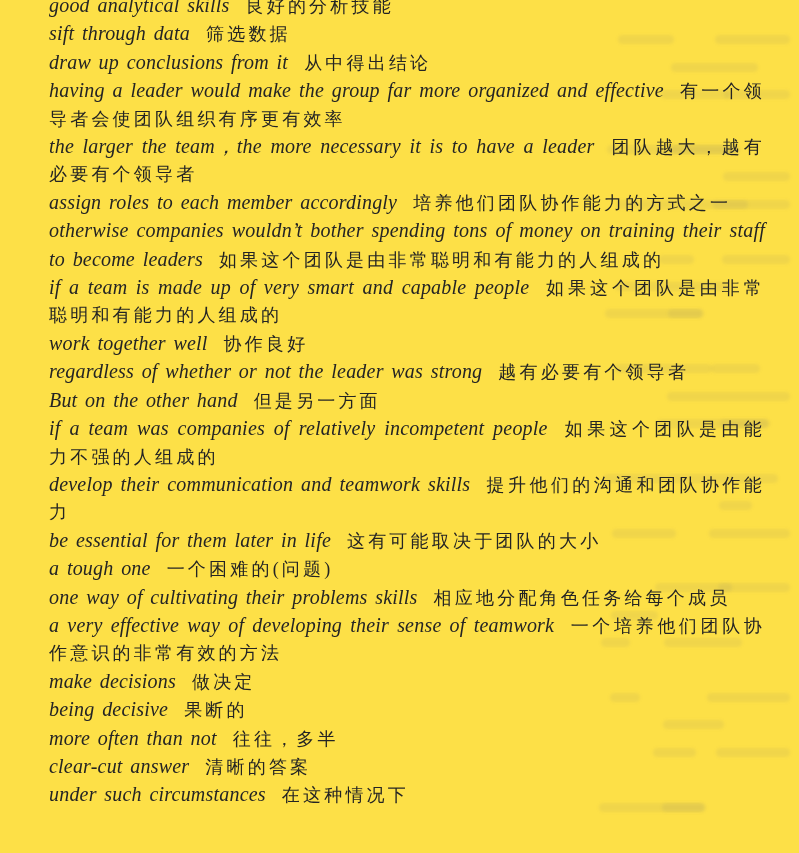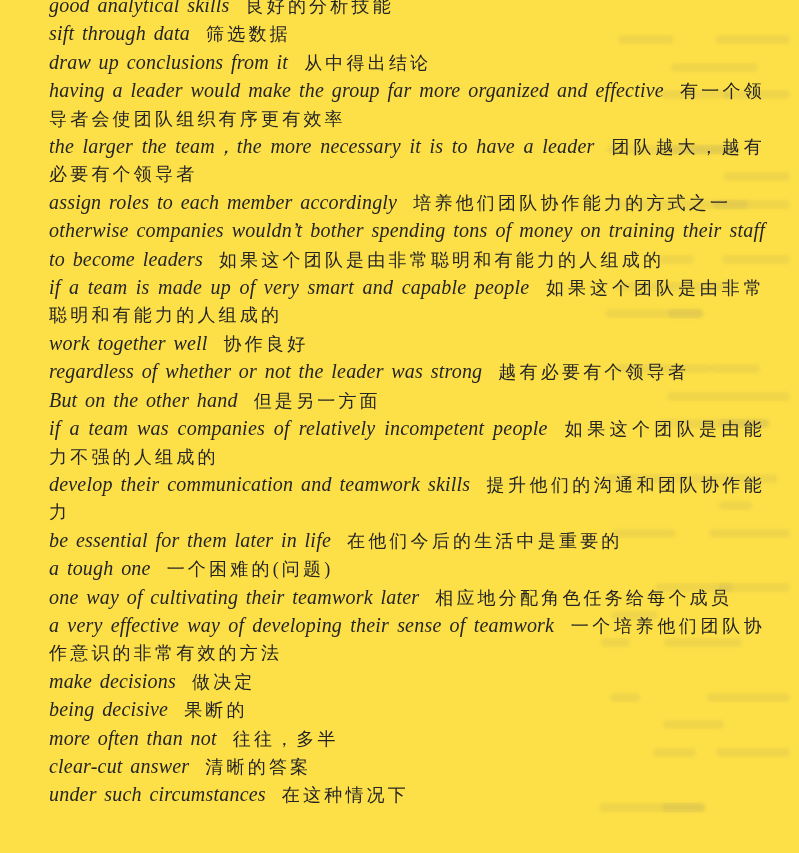--- a/index.html
+++ b/index.html
@@ -108,23 +108,23 @@
       <p class="entry"><span class="en">having a leader would make the group far more organized and effective</span><span class="zh">有一个领导者会使团队组织有序更有效率</span></p>
       <p class="entry"><span class="en">the larger the team，the more necessary it is to have a leader</span><span class="zh">团队越大，越有必要有个领导者</span></p>
       <p class="entry"><span class="en">assign roles to each member accordingly</span><span class="zh">培养他们团队协作能力的方式之一</span></p>
       <p class="entry"><span class="en">otherwise companies wouldn’t bother spending tons of money on training their staff to become leaders</span><span class="zh">如果这个团队是由非常聪明和有能力的人组成的</span></p>
       <p class="entry"><span class="en">if a team is made up of very smart and capable people</span><span class="zh">如果这个团队是由非常聪明和有能力的人组成的</span></p>
       <p class="entry"><span class="en">work together well</span><span class="zh">协作良好</span></p>
       <p class="entry"><span class="en">regardless of whether or not the leader was strong</span><span class="zh">越有必要有个领导者</span></p>
       <p class="entry"><span class="en">But on the other hand</span><span class="zh">但是另一方面</span></p>
       <p class="entry"><span class="en">if a team was companies of relatively incompetent people</span><span class="zh">如果这个团队是由能力不强的人组成的</span></p>
       <p class="entry"><span class="en">develop their communication and teamwork skills</span><span class="zh">提升他们的沟通和团队协作能力</span></p>
-      <p class="entry"><span class="en">be essential for them later in life</span><span class="zh">在他们今后的生活中是重要的</span></p>
+      <p class="entry"><span class="en">be essential for them later in life</span><span class="zh">这有可能取决于团队的大小</span></p>
       <p class="entry"><span class="en">a tough one</span><span class="zh">一个困难的(问题)</span></p>
-      <p class="entry"><span class="en">one way of cultivating their teamwork later</span><span class="zh">相应地分配角色任务给每个成员</span></p>
+      <p class="entry"><span class="en">one way of cultivating their problems skills</span><span class="zh">相应地分配角色任务给每个成员</span></p>
       <p class="entry"><span class="en">a very effective way of developing their sense of teamwork</span><span class="zh">一个培养他们团队协作意识的非常有效的方法</span></p>
       <p class="entry"><span class="en">make decisions</span><span class="zh">做决定</span></p>
       <p class="entry"><span class="en">being decisive</span><span class="zh">果断的</span></p>
       <p class="entry"><span class="en">more often than not</span><span class="zh">往往，多半</span></p>
       <p class="entry"><span class="en">clear-cut answer</span><span class="zh">清晰的答案</span></p>
       <p class="entry"><span class="en">under such circumstances</span><span class="zh">在这种情况下</span></p>
     </div>
 </div>
 
 </body></html>

